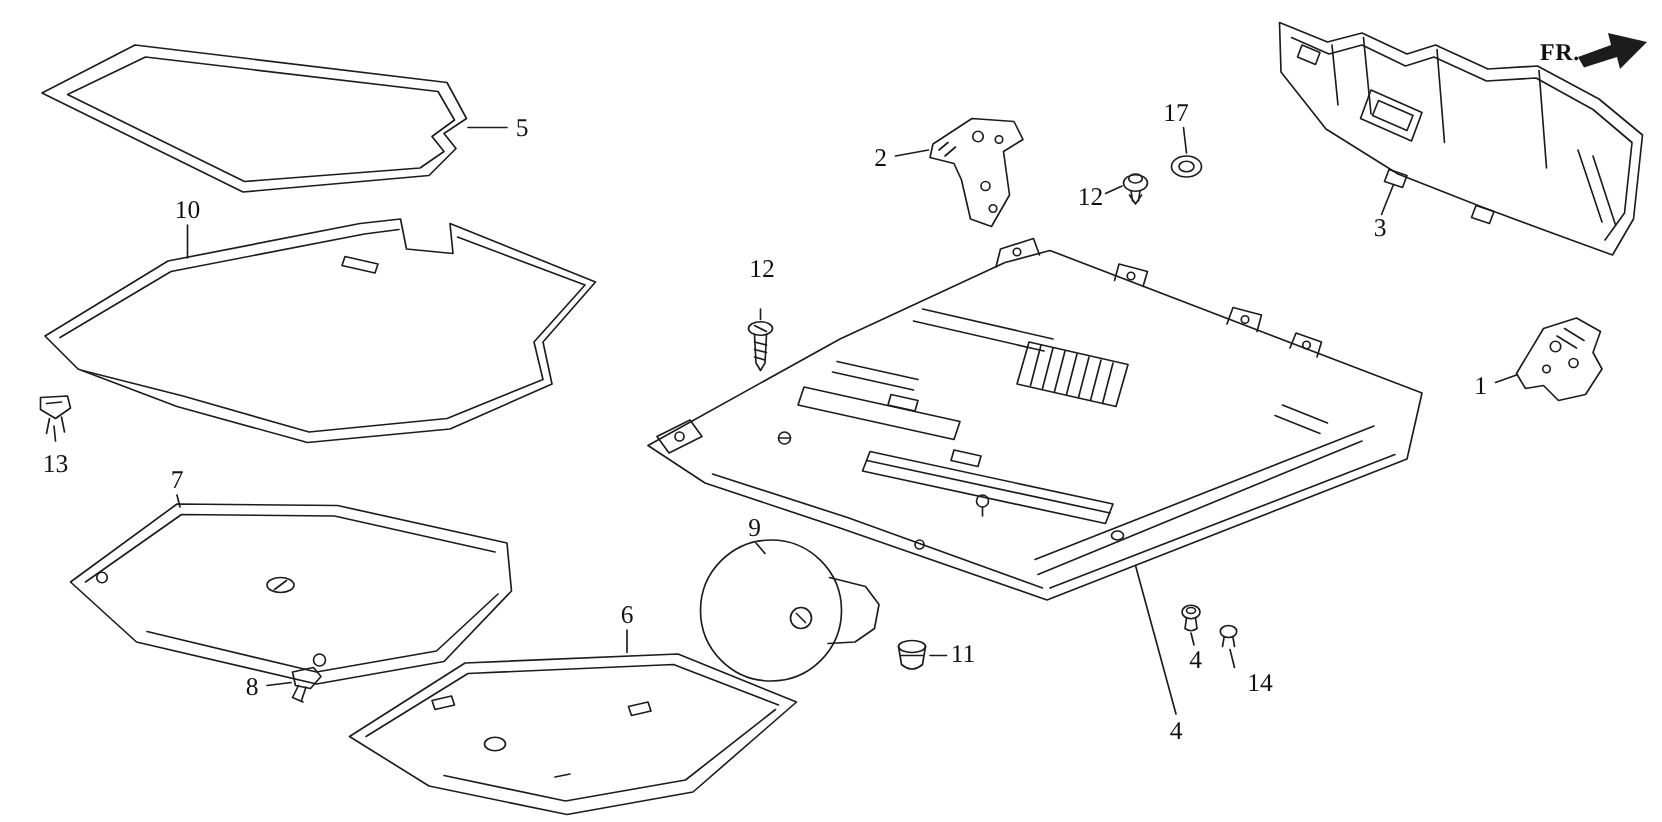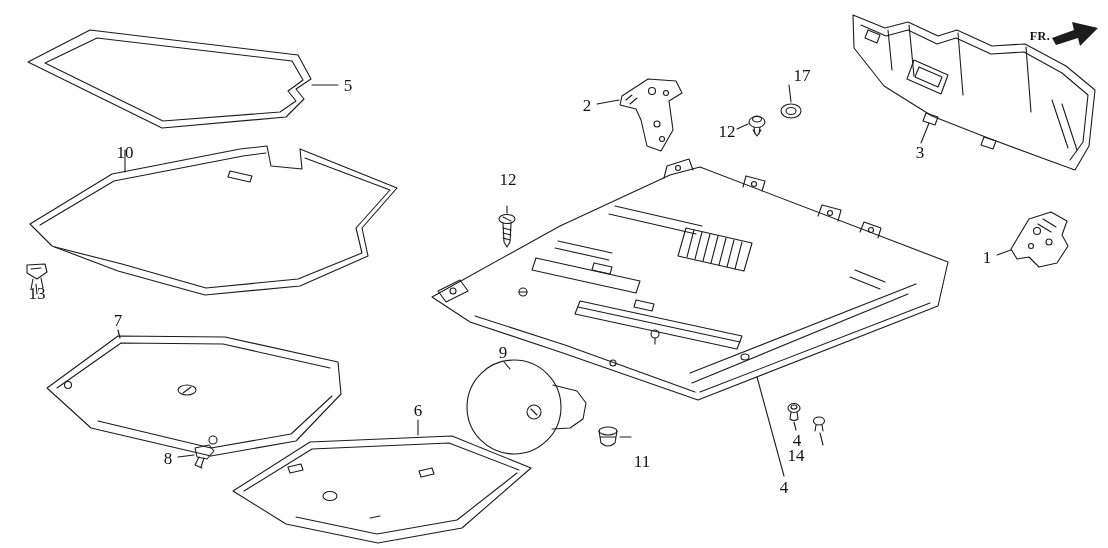--- a/index.html
+++ b/index.html
@@ -2,21 +2,21 @@
 <html><head>
 <meta charset="utf-8">
 <style>
   html,body{margin:0;padding:0;background:#fff}
   .stage{position:relative;width:1108px;height:548px;background:#fff;overflow:hidden;
          font-family:"Liberation Serif",serif}
   .stage svg{position:absolute;left:0;top:0}
   .part-label{position:absolute;transform:translate(-50%,-50%);
               font-size:17px;line-height:1;color:#111;white-space:nowrap}
   .fr-label{position:absolute;transform:translate(-50%,-50%);
-            font-size:12px;font-weight:700;color:#111;letter-spacing:.5px}
+            font-size:16px;font-weight:700;color:#111;letter-spacing:.5px}
 </style>
 </head>
 <body>
 
 <div class="stage">
 
   <svg width="1108" height="548" viewBox="0 0 1108 548">
     <g fill="none" stroke="#1c1c1c" stroke-width="1.1" stroke-linejoin="round" stroke-linecap="round">
 
       <g>
@@ -189,24 +189,24 @@
 
   <div class="part-label" style="left:987px;top:257px">1</div>
   <div class="part-label" style="left:587px;top:105px">2</div>
   <div class="part-label" style="left:920px;top:152px">3</div>
   <div class="part-label" style="left:784px;top:487px">4</div>
   <div class="part-label" style="left:348px;top:85px">5</div>
   <div class="part-label" style="left:418px;top:410px">6</div>
   <div class="part-label" style="left:118px;top:320px">7</div>
   <div class="part-label" style="left:168px;top:458px">8</div>
   <div class="part-label" style="left:503px;top:352px">9</div>
-  <div class="part-label" style="left:125px;top:152px">10</div>
-  <div class="part-label" style="left:642px;top:461px">11</div>
+  <div class="part-label" style="left:125px;top:140px">10</div>
+  <div class="part-label" style="left:642px;top:436px">11</div>
   <div class="part-label" style="left:508px;top:179px">12</div>
-  <div class="part-label" style="left:37px;top:293px">13</div>
-  <div class="part-label" style="left:796px;top:455px">14</div>
+  <div class="part-label" style="left:37px;top:309px">13</div>
+  <div class="part-label" style="left:840px;top:455px">14</div>
   <div class="part-label" style="left:797px;top:440px">4</div>
   <div class="part-label" style="left:727px;top:131px">12</div>
-  <div class="part-label" style="left:802px;top:75px">17</div>
+  <div class="part-label" style="left:784px;top:75px">17</div>
 
   <div class="fr-label" style="left:1040px;top:36px">FR.</div>
 
 </div>
 
 </body></html>

